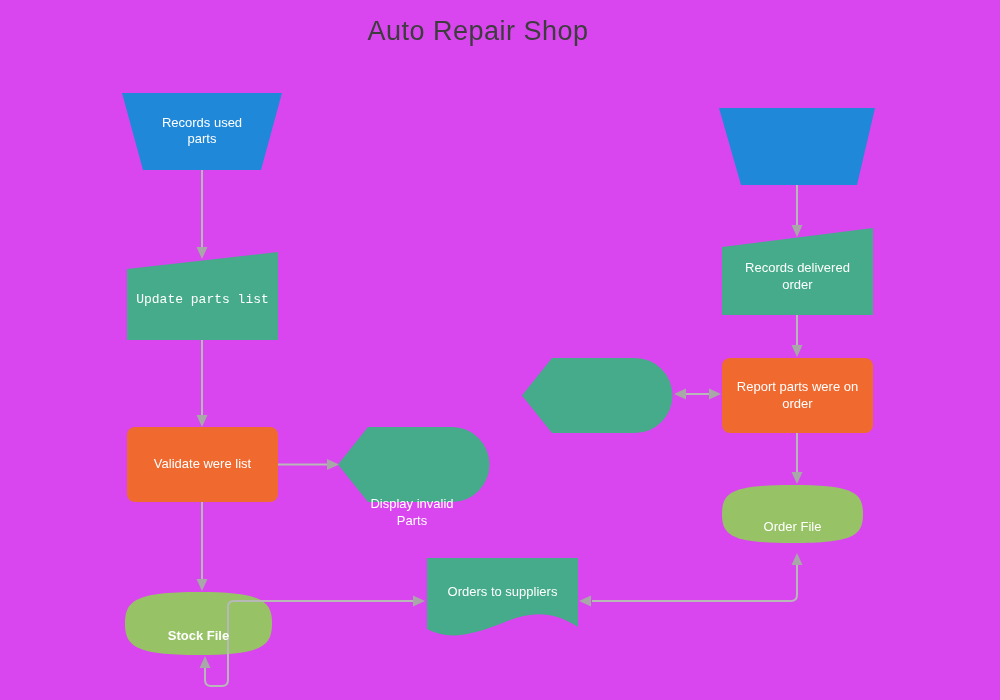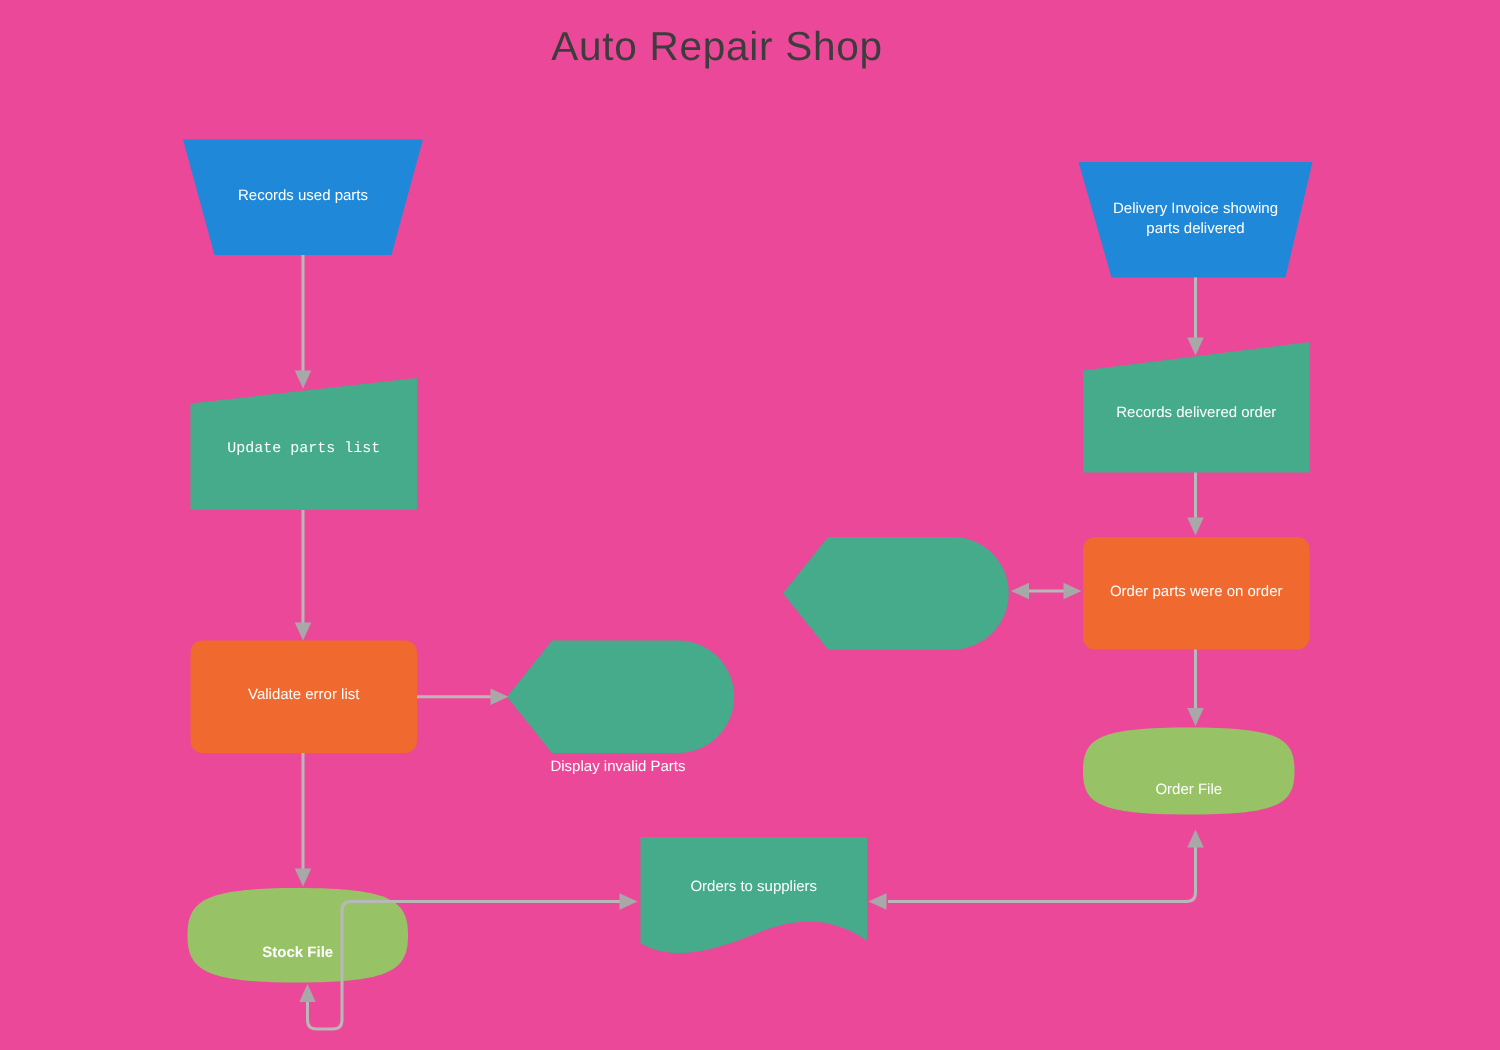--- a/index.html
+++ b/index.html
@@ -1,37 +1,37 @@
 <!DOCTYPE html>
 <html><head>
 <meta charset="utf-8">
 <style>
   html,body{margin:0;padding:0;background:#ffffff;}
   .canvas{
     position:relative;
     width:1000px;height:700px;
-    background:#ec4899;
+    background:#d946ef;
     font-family:"Liberation Sans", sans-serif;
     overflow:hidden;
   }
   .diagram-title{
     position:absolute;left:0;top:16px;width:956px;
     text-align:center;
     font-size:27px;
     color:#3d3d3d;
     letter-spacing:0.5px;
   }
   svg.diagram{position:absolute;left:0;top:0;}
   .conn{fill:none;stroke-width:2;}
   .node-label{
     position:absolute;
     display:flex;align-items:center;justify-content:center;
     text-align:center;
     color:#ffffff;
-    font-size:10px;line-height:1.25;
+    font-size:13px;line-height:1.25;
     pointer-events:none;
     box-sizing:border-box;
   }
 </style>
 </head>
 <body>
 
 <div class="canvas">
 
   <div class="diagram-title">Auto Repair Shop</div>
@@ -73,30 +73,29 @@
     <polygon points="721,394 709,388.5 709,399.5" fill="#a8a8a8"></polygon>
     <polygon points="797,484 791.5,472 802.5,472" fill="#a8a8a8"></polygon>
     <polygon points="797,553 791.5,565 802.5,565" fill="#a8a8a8"></polygon>
     <polygon points="579,601 591,595.5 591,606.5" fill="#a8a8a8"></polygon>
   </svg>
 
   <div class="node-label" style="left:147px;top:95px;width:110px;height:72px;">Records used parts</div>
 
   <div class="node-label" style="left:127px;top:260px;width:151px;height:80px;font-family:Liberation Mono, monospace;">Update parts list</div>
 
-  <div class="node-label" style="left:127px;top:427px;width:151px;height:75px;">Validate error list</div>
+  <div class="node-label" style="left:127px;top:427px;width:151px;height:75px;">Validate were list</div>
 
   <div class="node-label" style="left:356px;top:427px;width:112px;height:75px;margin-top:48px;">Display invalid Parts</div>
 
   <div class="node-label" style="left:125px;top:592px;width:147px;height:63px;padding-top:26px;font-weight:bold;">Stock File</div>
 
   <div class="node-label" style="left:427px;top:560px;width:151px;height:64px;">Orders to suppliers</div>
 
-  <div class="node-label" style="left:741px;top:110px;width:112px;height:73px;">Delivery Invoice showing parts delivered</div>
 
   <div class="node-label" style="left:737px;top:240px;width:121px;height:73px;">Records delivered order</div>
 
-  <div class="node-label" style="left:729px;top:358px;width:137px;height:75px;">Order parts were on order</div>
+  <div class="node-label" style="left:729px;top:358px;width:137px;height:75px;">Report parts were on order</div>
 
 
   <div class="node-label" style="left:722px;top:485px;width:141px;height:54px;padding-top:30px;">Order File</div>
 
 </div>
 
 </body></html>

